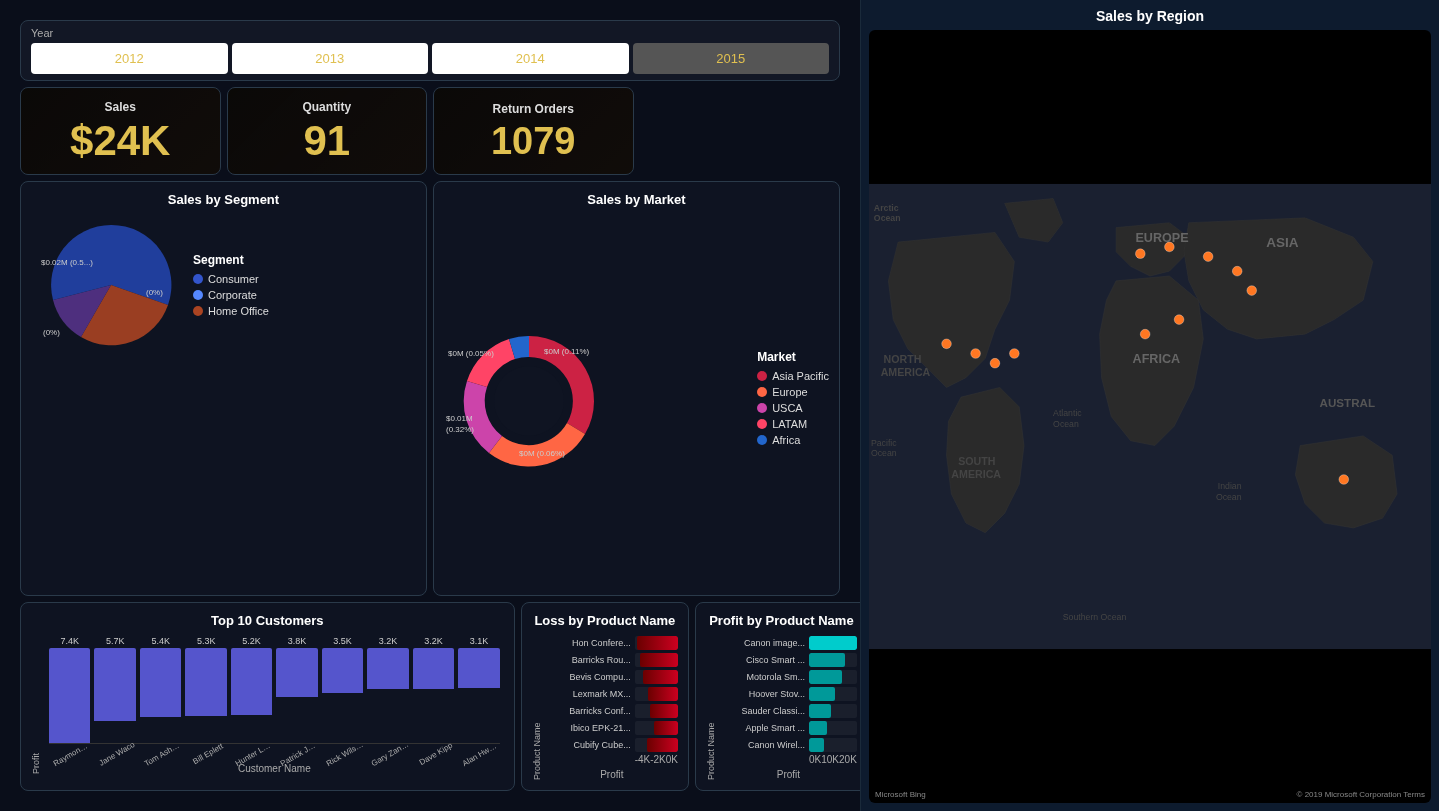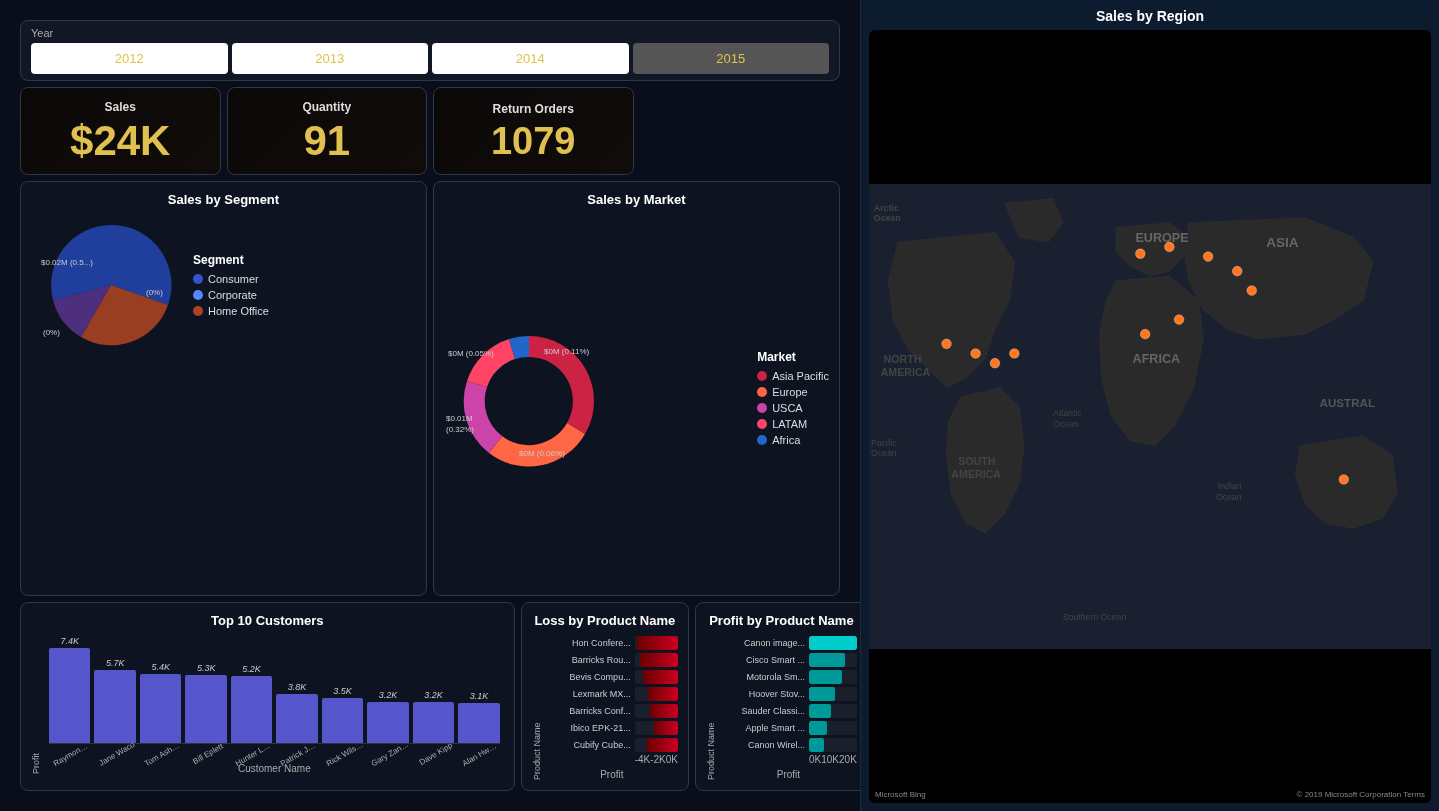--- a/index.html
+++ b/index.html
@@ -176,24 +176,23 @@
 
     
     .market-content {
       display: flex;
       align-items: center;
       gap: 10px;
     }
     .bars-area {
       flex: 1;
       display: flex;
-      align-items: flex-end;
+      align-items: flex-start;
       gap: 4px;
       padding: 0 4px;
-      font-style: italic;
     }
     .bar-group {
       display: flex;
       flex-direction: column;
       align-items: center;
       flex: 1;
     }
     .bar-label-top {
       font-size: 9px;
       color: #ccc;

